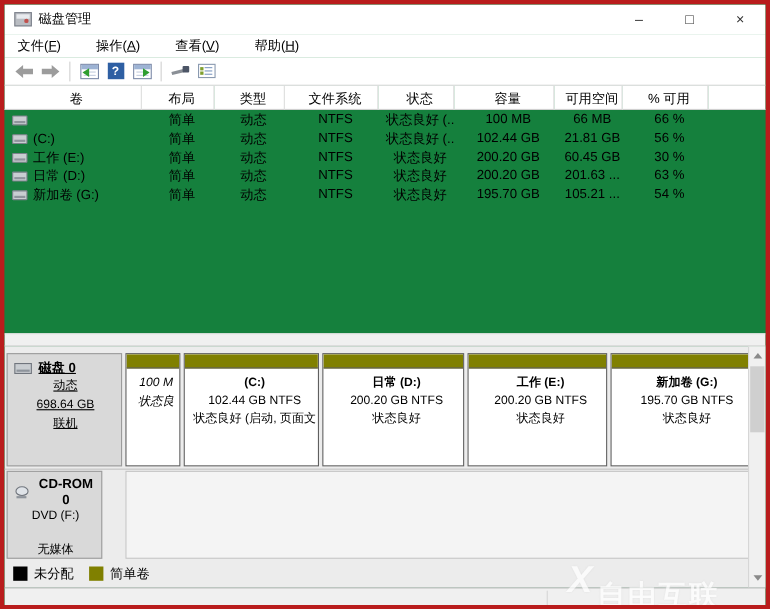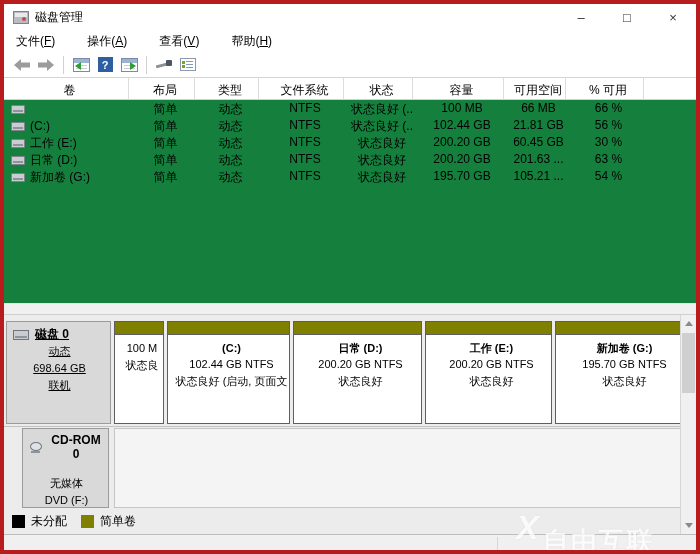--- a/index.html
+++ b/index.html
@@ -63,21 +63,21 @@
   .disk-icon::after { content:""; position:absolute; left:1px; right:1px; bottom:1px; height:2px; background:#8e949c; }
   .disk-panel .dl { font-size:11px; line-height:17px; }
   .parts { position:absolute; left:108px; top:0; height:103px; display:flex; }
   .part { height:103px; background:#ffffff; border:1px solid #5f5f5f; margin-right:3px; overflow:hidden; }
   .part-band { height:13px; background:#808000; border-bottom:1px solid #5f5f5f; }
   .part-body { padding:5px 0 0 6px; }
   .part .pn { font-weight:bold; font-size:11px; line-height:16px; white-space:nowrap; }
   .part .ps, .part .pt { font-size:11px; line-height:17px; white-space:nowrap; }
   .row-sep { position:absolute; left:0; right:16px; top:111px; height:1px; background:#c2c2c2; }
   .cd-row { position:absolute; left:2px; top:113px; height:80px; width:681px; }
-  .cd-panel { position:absolute; left:16px; top:0; width:87px; height:80px; background:#d9d9d9; border:1px solid #9b9b9b; padding:4px 4px 0 6px; }
+  .cd-panel { position:absolute; left:0; top:0; width:87px; height:80px; background:#d9d9d9; border:1px solid #9b9b9b; padding:4px 4px 0 6px; }
   .cd-icon { width:13px; height:11px; position:relative; flex:none; }
   .cd-icon::before { content:""; position:absolute; left:1px; top:0; width:10px; height:7px; border-radius:50%; border:1px solid #70757d; background:#dfe3e8; }
   .cd-icon::after { content:""; position:absolute; left:2px; bottom:0; width:9px; height:2px; background:#8e949c; }
   .cd-panel .dl { font-size:11px; line-height:17px; }
   .cd-empty { position:absolute; left:108px; top:0; width:573px; height:80px; background:#f4f4f4; border:1px solid #c5c5c5; }
   .legend { position:absolute; left:8px; top:198px; display:flex; align-items:center; gap:6px; font-size:12px; }
   .lg-sq { width:13px; height:13px; display:inline-block; flex:none; }
   .v-scroll { position:absolute; right:0; top:0; width:16px; height:219px; background:#f0f0f0; border-left:1px solid #d6d6d6; }
   .v-scroll .arrow-up, .v-scroll .arrow-down { position:absolute; left:4px; width:0; height:0; border-left:4px solid transparent; border-right:4px solid transparent; }
   .v-scroll .arrow-up { top:6px; border-bottom:5px solid #8a8a8a; }
@@ -242,21 +242,21 @@
       <div class="disk-panel">
         <div class="disk-title-line">
           <span class="disk-icon"></span>
           <span>磁盘 0</span>
         </div>
         <div class="dl">动态</div>
         <div class="dl">698.64 GB</div>
         <div class="dl">联机</div>
       </div>
       <div class="parts">
-        <div class="part" style="width:50px;">
+        <div class="part" style="width:50px;font-style:italic;">
           <div class="part-band"></div>
           <div class="part-body">
             <div class="pn"></div>
             <div class="ps">100 M</div>
             <div class="pt">状态良</div>
           </div>
         </div>
         <div class="part" style="width:123px;">
           <div class="part-band"></div>
           <div class="part-body">
@@ -293,22 +293,22 @@
     </div>
 
     <div class="row-sep"></div>
 
     <div class="cd-row">
       <div class="cd-panel">
         <div class="disk-title-line">
           <span class="cd-icon"></span>
           <span>CD-ROM 0</span>
         </div>
+        <div class="dl">DVD (F:)</div>
         <div class="dl" style="margin-top:14px;">无媒体</div>
-        <div class="dl">DVD (F:)</div>
       </div>
       <div class="cd-empty"></div>
     </div>
 
     <div class="legend">
       <span class="lg-sq" style="background:#000000;"></span>
       <span>未分配</span>
       <span class="lg-sq" style="background:#808000; margin-left:8px;"></span>
       <span>简单卷</span>
     </div>

